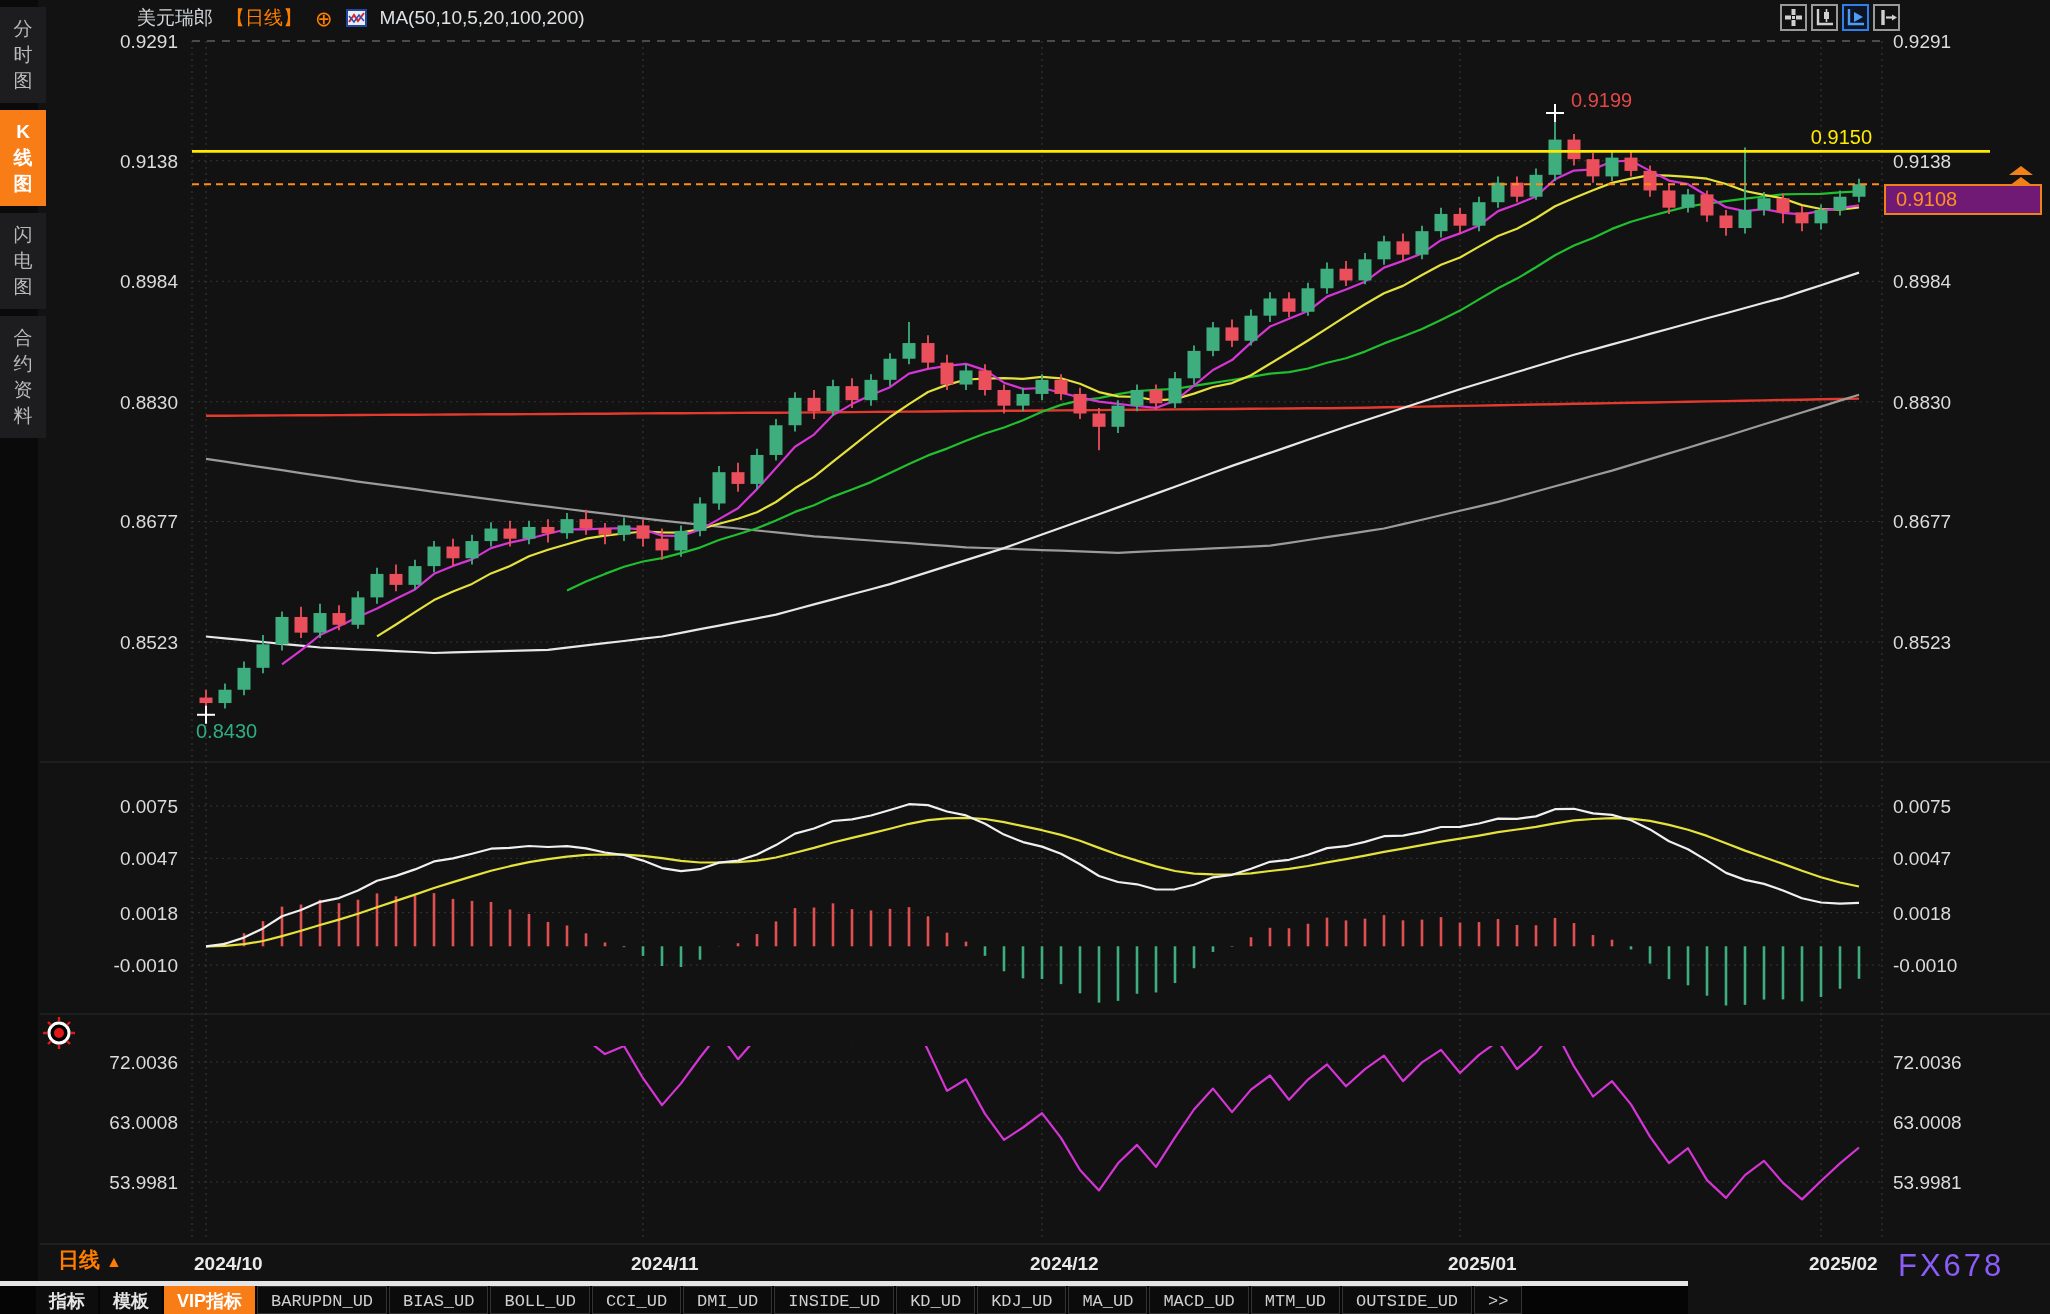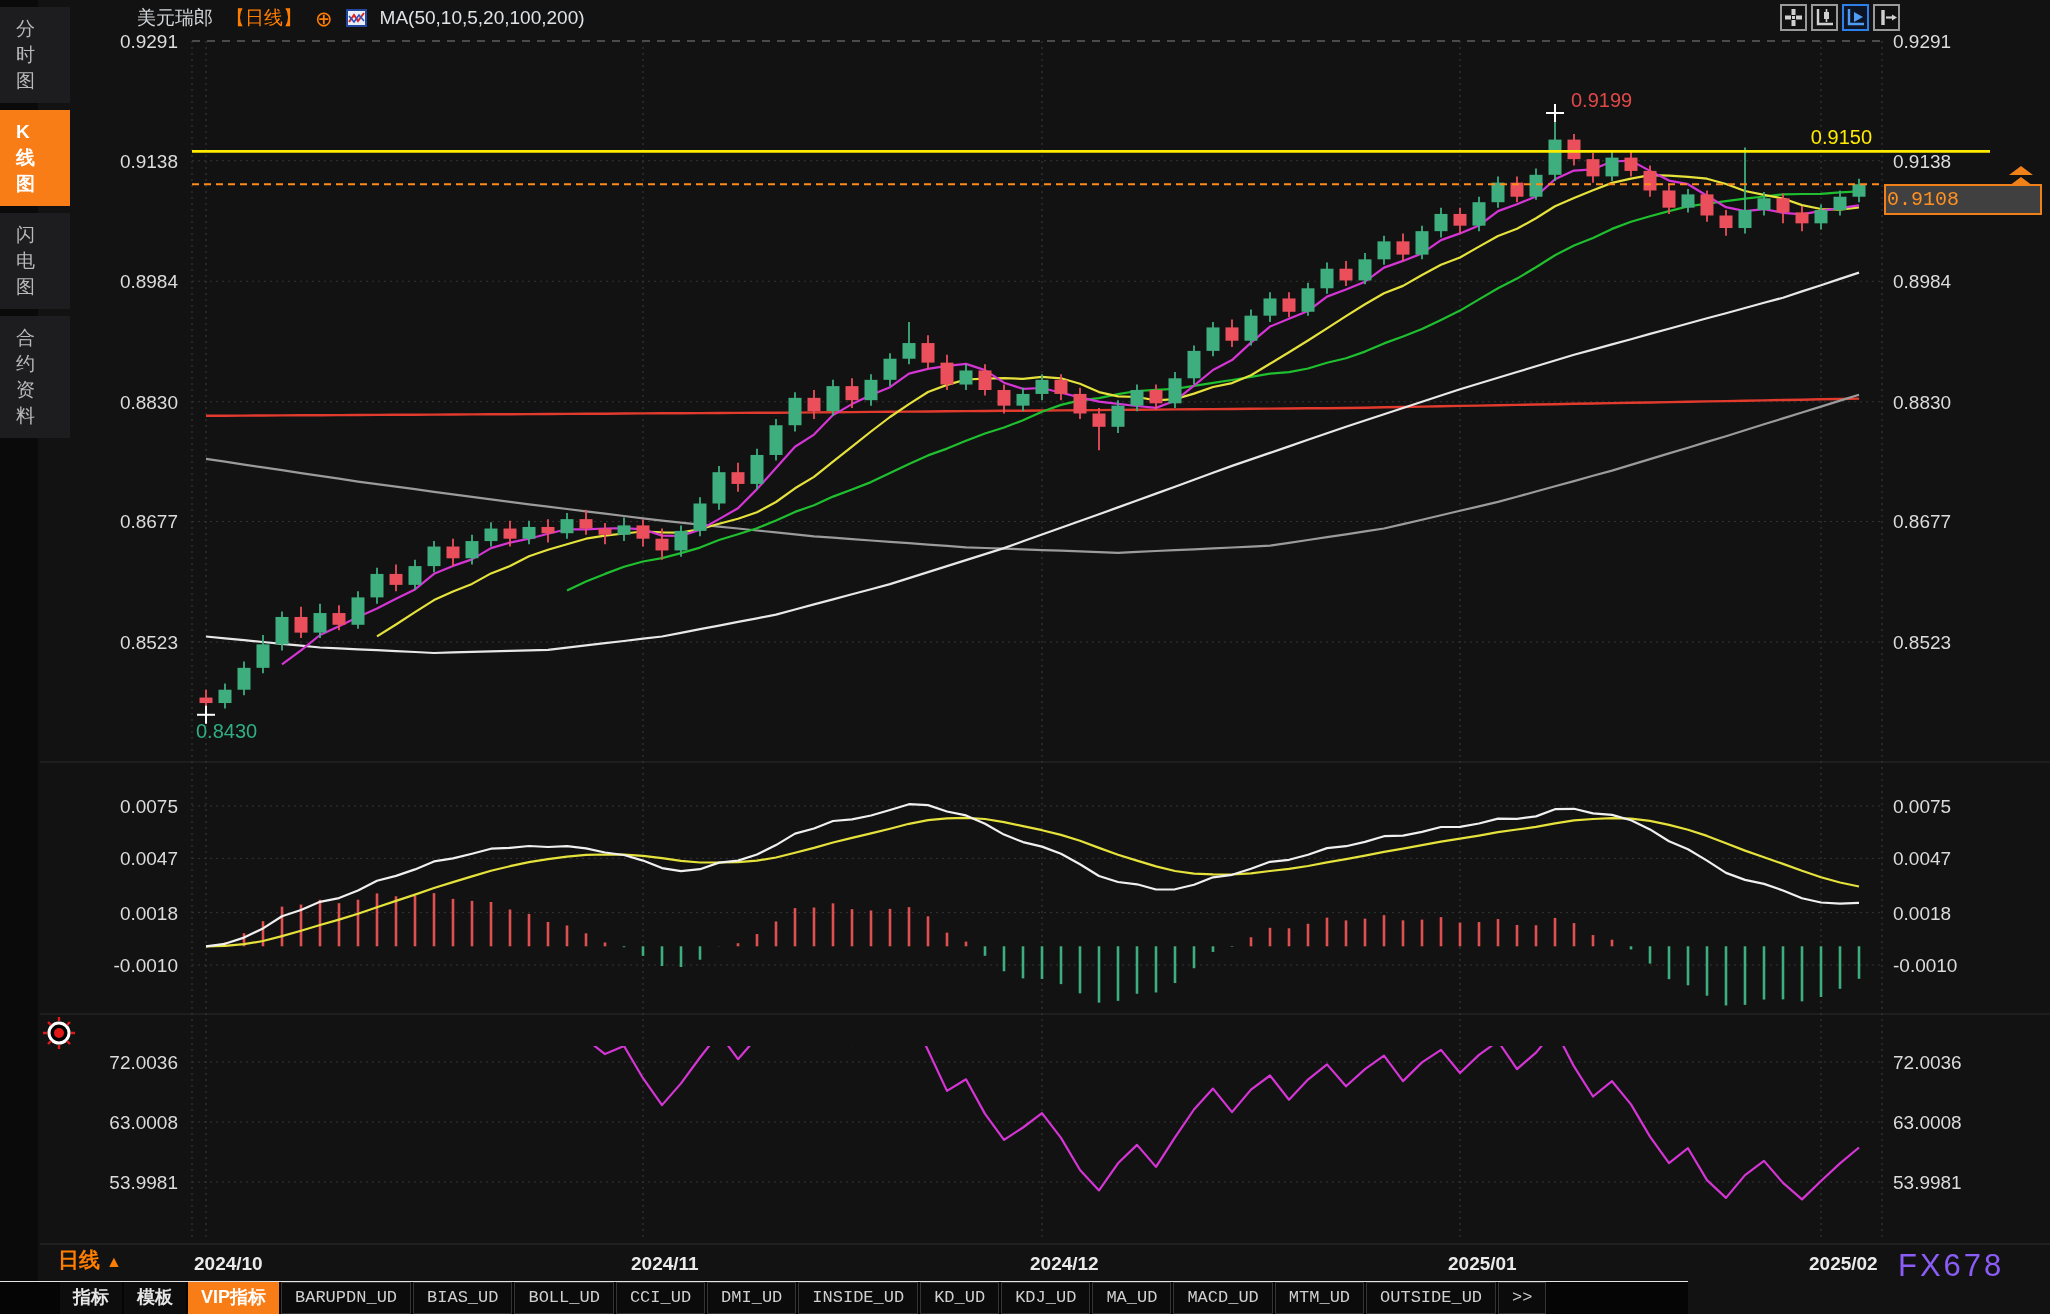--- a/index.html
+++ b/index.html
@@ -19,38 +19,38 @@
   .tool-btn{width:27px;height:27px;border:2px solid #9a9a9a;background:#111;padding:0;
             display:flex;align-items:center;justify-content:center;box-sizing:border-box;cursor:pointer;}
   .tool-btn.active{border-color:#2f7fe8;background:#0d1524;}
   
   .panel-header{position:absolute;font-size:19px;display:flex;gap:18px;z-index:4;white-space:nowrap;}
   .t-label{color:#dfe3e6;} .t-white{color:#e8ecef;} .t-yellow{color:#dede3a;} .t-magenta{color:#d93fd9;}
   
   .anno-high{position:absolute;left:1570px;top:90px;color:#e04848;font-size:20px;z-index:4;}
   .anno-low{position:absolute;left:196px;top:720px;color:#2fae82;font-size:20px;z-index:4;}
   .res-label{position:absolute;left:1752px;top:126px;width:120px;text-align:right;color:#ffeb00;font-size:20px;z-index:4;}
-  .price-box{position:absolute;left:1884px;top:184px;width:158px;height:31px;background:#404040;
-             border:2px solid #f08018;color:#ff9022;font-size:20px;line-height:27px;padding-left:1px;
-             box-sizing:border-box;z-index:5;font-family:Liberation Mono, monospace;}
+  .price-box{position:absolute;left:1884px;top:184px;width:158px;height:31px;background:#701a75;
+             border:2px solid #f08018;color:#ff9022;font-size:20px;line-height:27px;padding-left:10px;
+             box-sizing:border-box;z-index:5;}
   .price-arrows{position:absolute;left:2004px;top:165px;z-index:6;}
   .live-icon{position:absolute;left:42px;top:1016px;z-index:4;}
   .period-pill{position:absolute;left:58px;top:1246px;color:#ff7e00;font-size:21px;font-weight:bold;z-index:4;}
   .period-pill .arrow{font-size:16px;margin-left:6px;}
   .watermark{position:absolute;left:1898px;top:1248px;color:#8b5cf6;font-size:31px;letter-spacing:3px;z-index:4;}
   
   .sidebar{position:absolute;left:0;top:0;width:38px;height:1314px;background:#0a0a0a;z-index:7;
            display:flex;flex-direction:column;gap:7px;padding-top:7px;box-sizing:border-box;}
-  .sb-item{width:38px;text-align:left;font-size:19px;line-height:26px;color:#b9b9b9;
-           background:#1d1d1f;padding:9px 16px;cursor:pointer;}
+  .sb-item{width:38px;text-align:center;font-size:19px;line-height:26px;color:#b9b9b9;
+           background:#1d1d1f;padding:9px 4px;cursor:pointer;}
   .sb-item span{display:inline-block;width:21px;word-break:break-all;}
   .sb-item.active{background:#f87d17;color:#ffffff;font-weight:bold;}
   
   .tabbar{position:absolute;left:0;bottom:0;width:1688px;height:33px;background:#050505;
-          border-top:1px solid #e5e5e5;display:flex;gap:2px;padding-left:60px;box-sizing:border-box;
+          border-top:5px solid #e5e5e5;display:flex;gap:2px;padding-left:36px;box-sizing:border-box;
           z-index:8;align-items:stretch;}
   .tab{font-size:18px;color:#e6e6e6;line-height:31px;padding:0 13px;background:#0d0d0d;cursor:pointer;}
   .tab.menu{font-weight:bold;}
   .tab.vip{background:#f87d17;color:#fff;font-weight:bold;}
   .tab.ind,.tab.more{font-family:"Liberation Mono","DejaVu Sans Mono",monospace;font-size:17px;
           color:#cfcfcf;border:1px solid #343434;line-height:29px;background:#0b0b0b;}
 </style>
 </head>
 <body>
 

